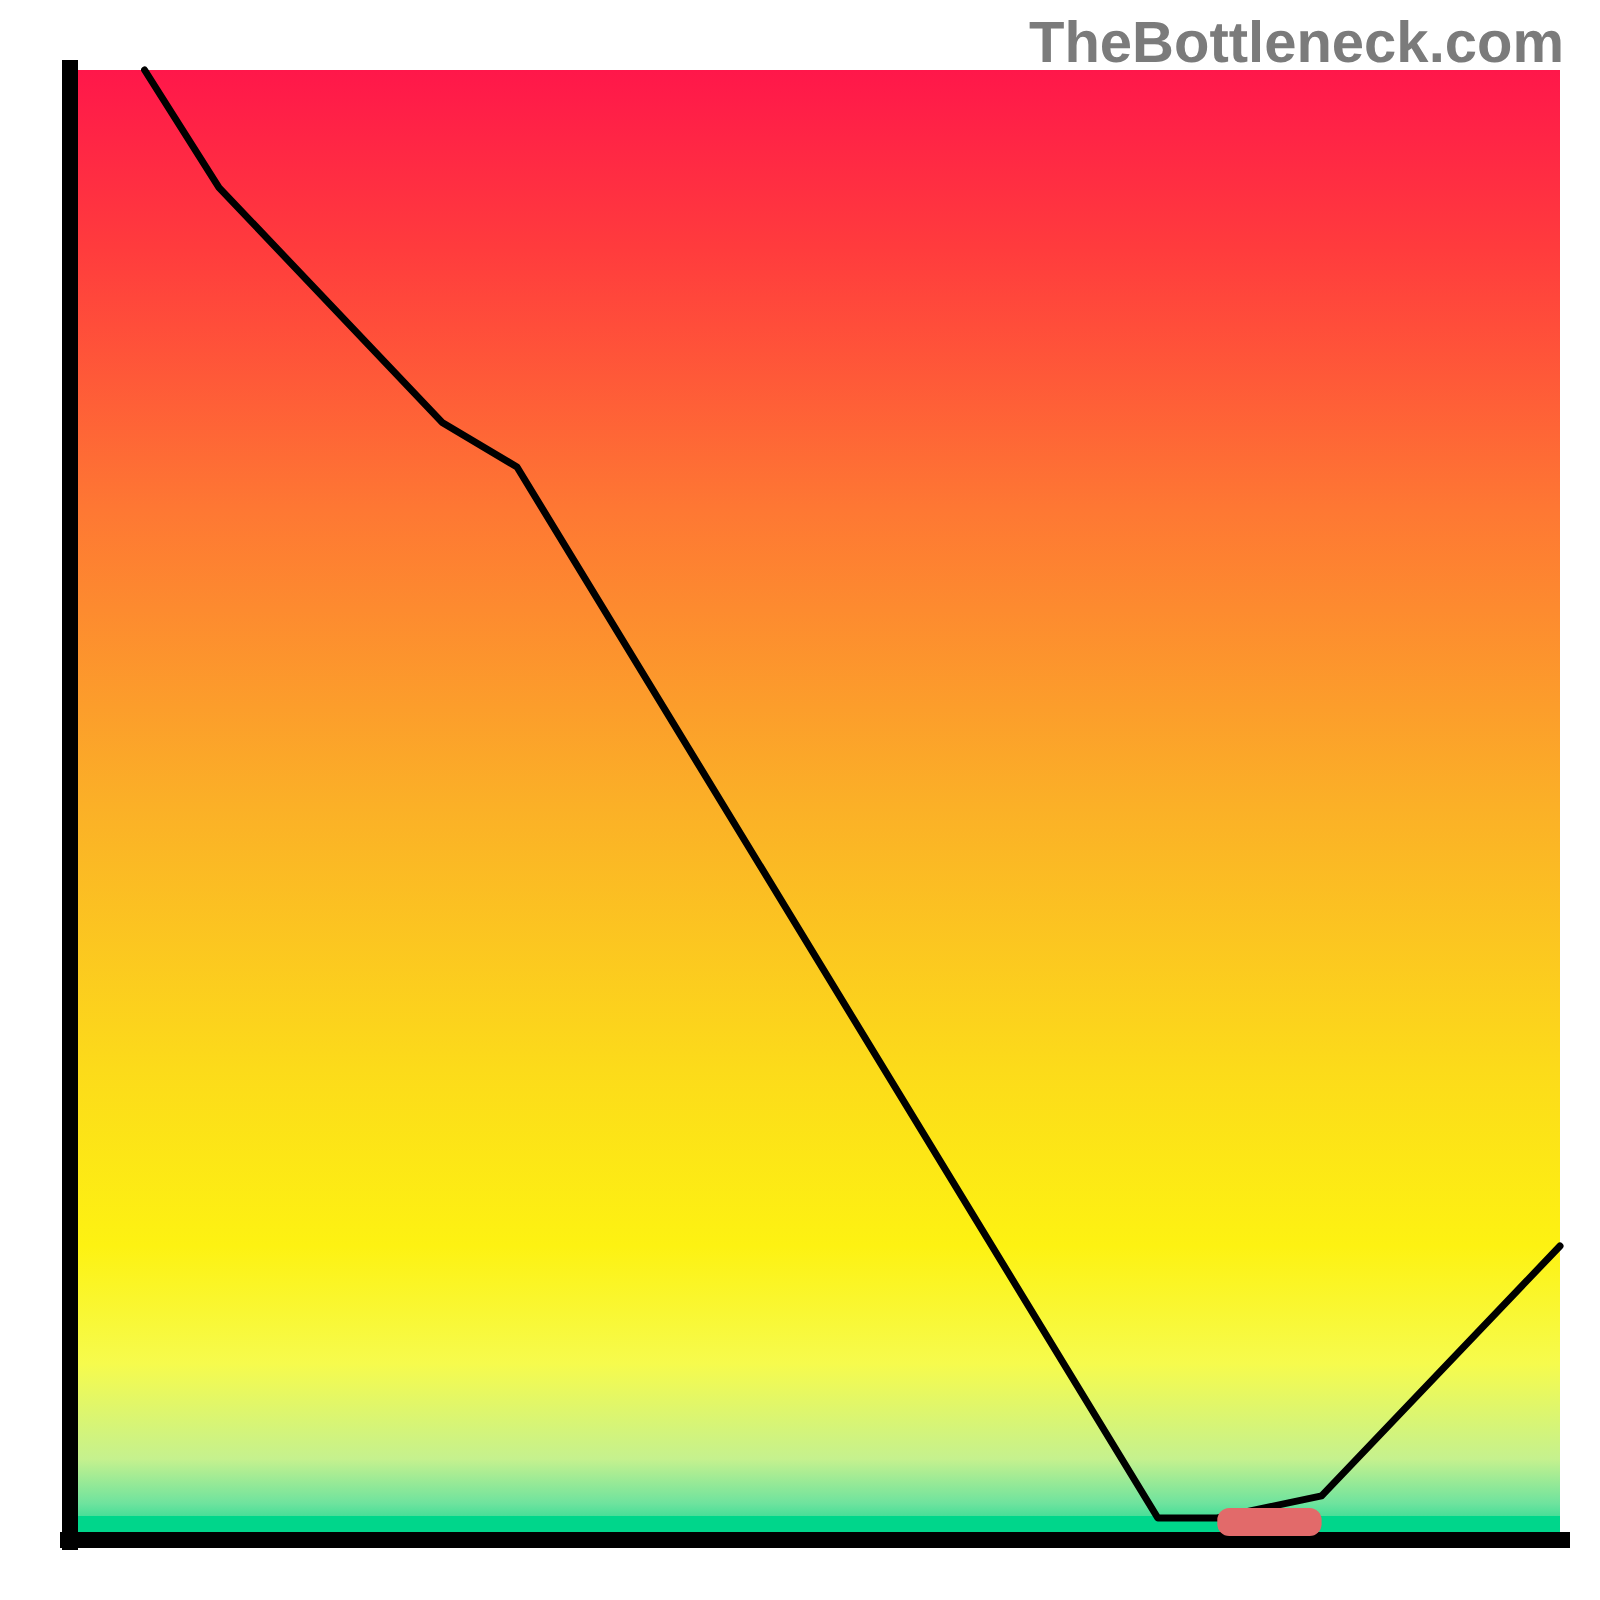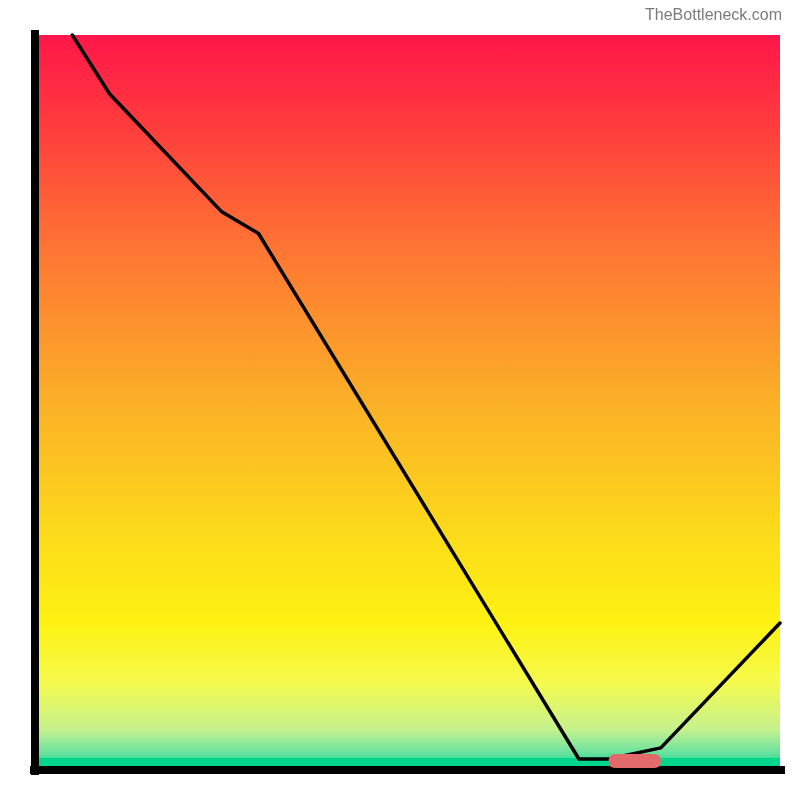--- a/index.html
+++ b/index.html
@@ -8,22 +8,22 @@
     height: 800px;
     background: #ffffff;
     font-family: Arial, Helvetica, sans-serif;
     position: relative;
     overflow: hidden;
   }
   .watermark {
     position: absolute;
     top: 6px;
     right: 18px;
-    font-size: 16px;
-    font-weight: normal;
+    font-size: 29px;
+    font-weight: bold;
     color: #7b7b7b;
     z-index: 10;
   }
   .chart-wrap {
     position: absolute;
     top: 0;
     left: 0;
     width: 800px;
     height: 800px;
   }

